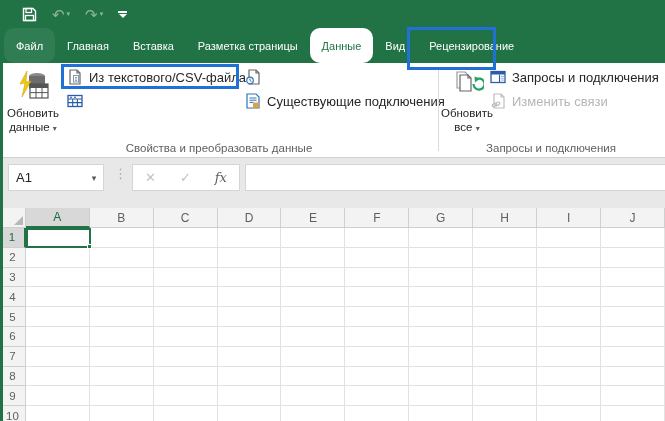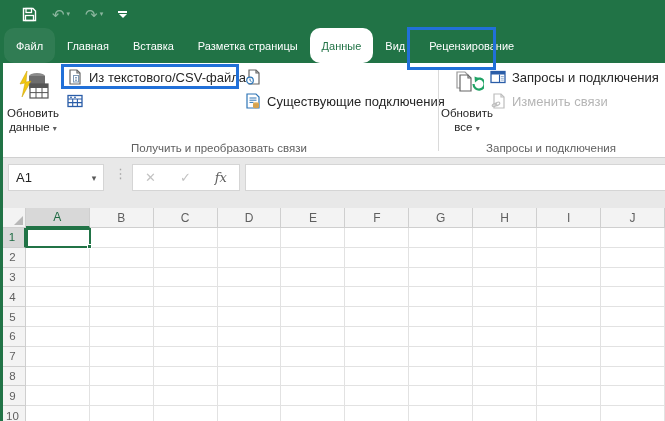--- a/index.html
+++ b/index.html
@@ -175,21 +175,21 @@
             <path d="M4.5 5 h7 M4.5 7.2 h7 M4.5 9.4 h4" stroke="#2e75b6" stroke-width="1"></path>
             <ellipse cx="11" cy="10.5" rx="3" ry="1.2" fill="#e0b05e"></ellipse>
             <rect x="8" y="10.5" width="6" height="3.5" fill="#d6a24e"></rect>
             <ellipse cx="11" cy="14" rx="3" ry="1.2" fill="#d6a24e"></ellipse>
           </svg>
       </span>
       <span>Существующие подключения</span>
     </div>
   </div>
 
-  <div class="group-label" id="grp1-label">Получить и преобразовать связи</div>
+  <div class="group-label" id="grp1-label">Свойства и преобразовать данные</div>
 
   <div class="vdiv" style="left:438px;"></div>
 
   <div class="bigbtn" id="btn-refresh-all">
     <span class="icon32">
       <svg width="34" height="32" viewBox="0 0 34 32">
         <path d="M7 2 h8 l3 3 v13 h-11 z" fill="#fff" stroke="#9a9a9a" stroke-width="1.2"></path>
         <path d="M10 5 h8 l3 3 v13 h-11 z" fill="#fff" stroke="#666" stroke-width="1.2"></path>
         <path d="M18 5 v3 h3" fill="none" stroke="#666" stroke-width="1.2"></path>
         <path d="M23.5 14 a5.5 5.5 0 1 0 2 -4.2" fill="none" stroke="#21a366" stroke-width="2.2"></path>

